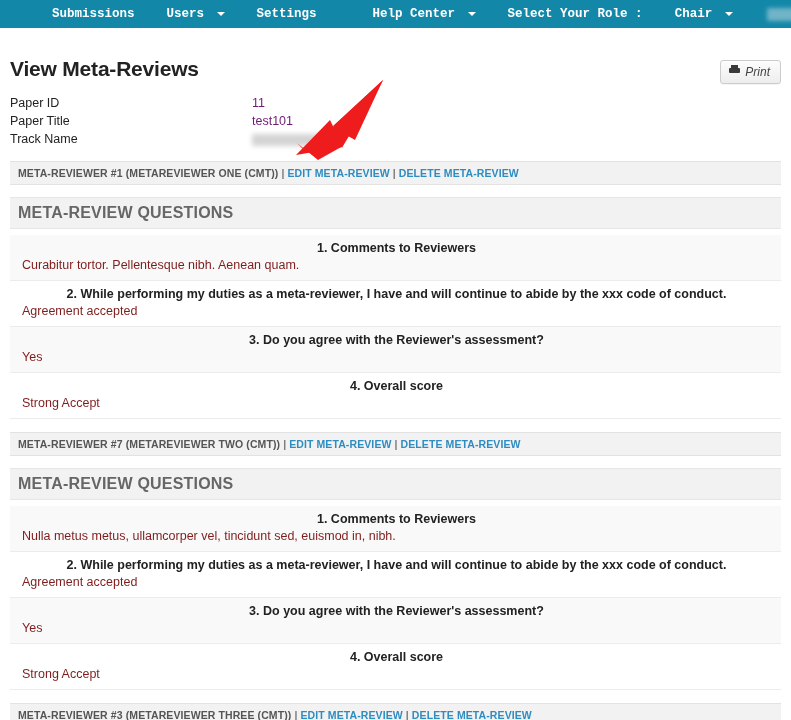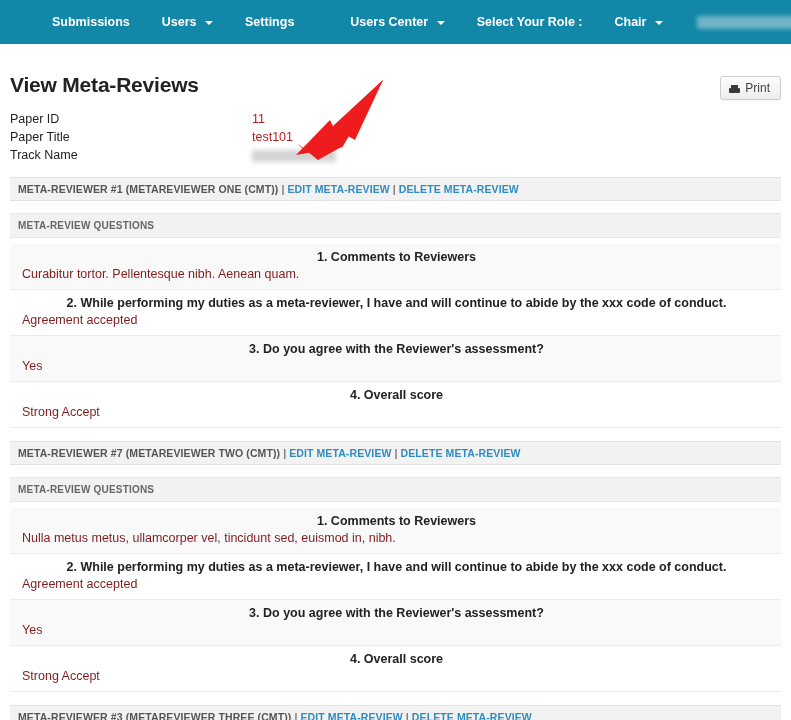--- a/index.html
+++ b/index.html
@@ -11,26 +11,27 @@
     height: 720px;
     overflow: hidden;
     background: #ffffff;
     font-family: "Liberation Sans", sans-serif;
     font-size: 12px;
     color: #333333;
   }
 
   
   .navbar {
-    height: 44px;
+    height: 28px;
     background: #1287a8;
     display: flex;
     align-items: center;
     color: #ffffff;
     position: relative;
+    font-family: Liberation Mono, monospace;
   }
   .nav-left {
     display: flex;
     align-items: center;
     margin-left: 36px;
   }
   .nav-item {
     color: #ffffff;
     font-size: 12.5px;
     font-weight: bold;
@@ -89,24 +90,25 @@
   .print-btn {
     margin-top: 4px;
     margin-right: 0px;
     background: linear-gradient(to bottom, #fdfdfd, #ededed);
     border: 1px solid #cccccc;
     border-radius: 3px;
     padding: 4px 10px 4px 8px;
     font-size: 12px;
     color: #444444;
     display: inline-flex;
-    align-items: flex-end;
+    align-items: flex-start;
     gap: 5px;
     cursor: pointer;
     box-shadow: 0 1px 0 rgba(0,0,0,.04);
+    font-style: italic;
   }
   .printer-glyph {
     display: inline-block;
     width: 11px;
     height: 10px;
     position: relative;
   }
   .printer-glyph:before {
     content: "";
     position: absolute;
@@ -131,21 +133,21 @@
     display: flex;
     line-height: 18px;
     font-size: 12.5px;
   }
   .detail-label {
     width: 242px;
     font-weight: normal;
     color: #222222;
   }
   .detail-value {
-    color: #b91c1c;
+    color: #701a75;
   }
   .redact-block {
     display: inline-block;
     width: 84px;
     height: 12px;
     background: #d4d4d4;
     filter: blur(2.4px);
     vertical-align: middle;
   }
 
@@ -174,21 +176,21 @@
     text-decoration: none;
     font-weight: bold;
     cursor: pointer;
   }
   .questions-bar {
     background: #f2f2f2;
     border-top: 1px solid #e6e6e6;
     border-bottom: 1px solid #e6e6e6;
     padding: 6px 8px;
     margin-top: 12px;
-    font-size: 10px;
+    font-size: 16px;
     font-weight: bold;
     color: #666666;
     letter-spacing: .2px;
   }
   .qa-list {
     margin-top: 6px;
   }
   .qa-row {
     padding: 5px 10px 6px 12px;
     border-bottom: 1px solid #ececec;
@@ -231,21 +233,21 @@
       <span>Users</span>
       <span class="caret"></span>
     </a>
     <a class="nav-item">
       <span>Settings</span>
     </a>
   </div>
 
   <div class="nav-center">
     <a class="nav-item">
-      <span>Users Center</span>
+      <span>Help Center</span>
       <span class="caret"></span>
     </a>
     <span class="nav-item plain">Select Your Role :</span>
     <a class="nav-item">
       <span>Chair</span>
       <span class="caret"></span>
     </a>
     <span class="redact-pill redact-1"></span>
 
   </div>

